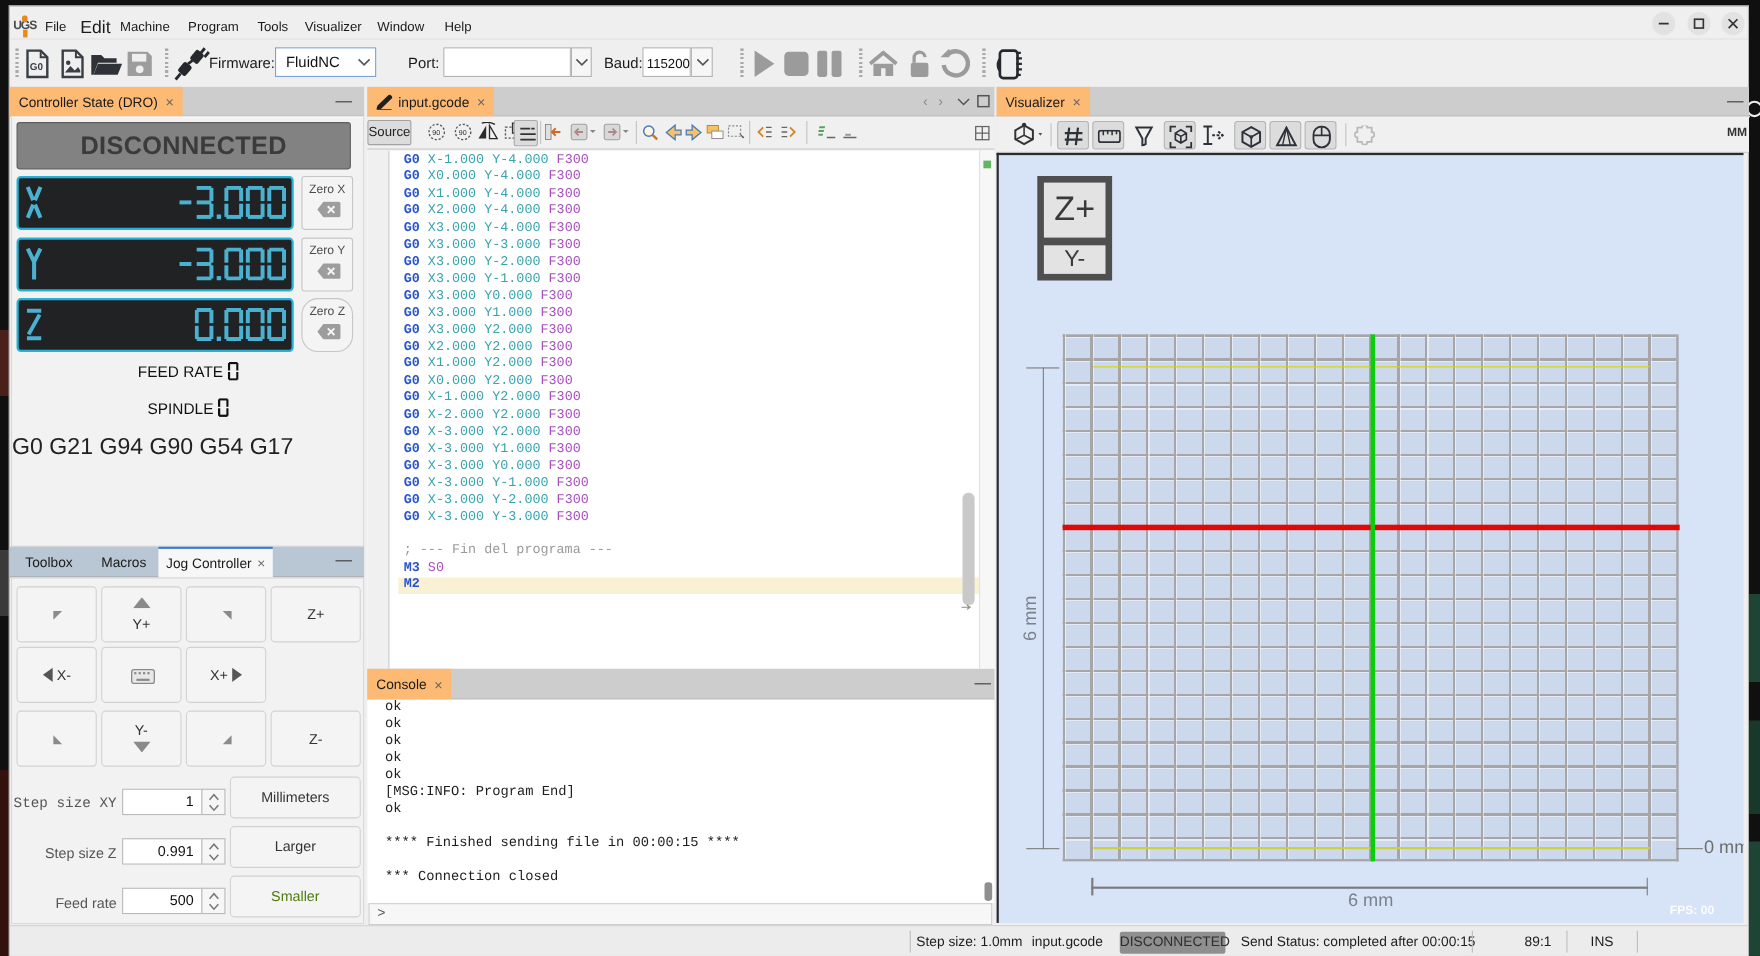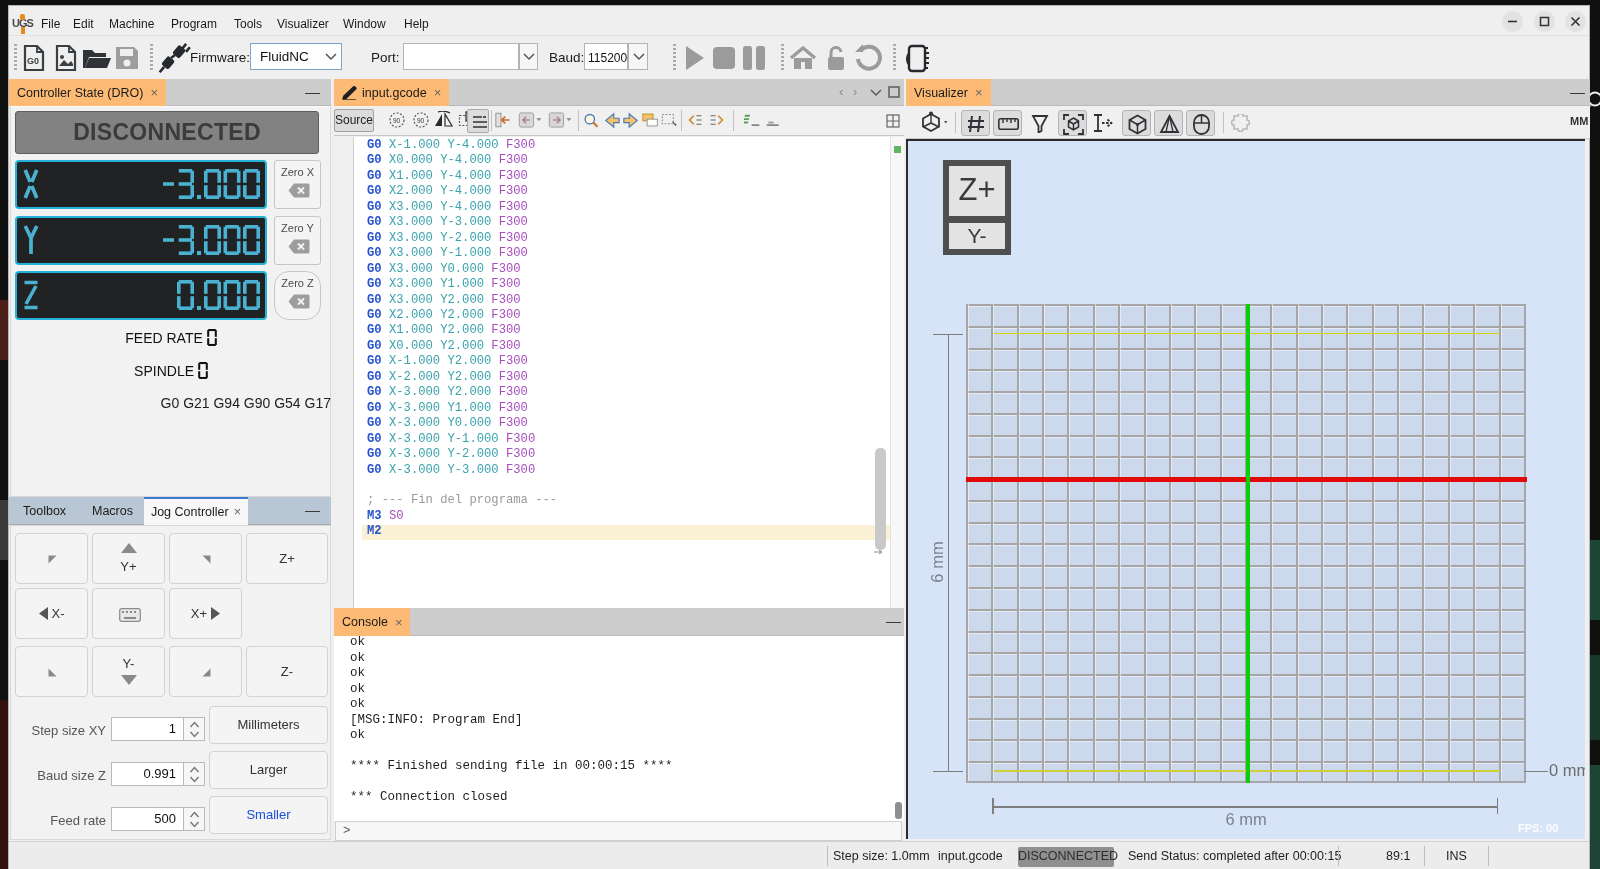--- a/index.html
+++ b/index.html
@@ -30,21 +30,21 @@
   </svg>
 
 <div id="win">
 
   <div class="abs" style="left:3px;top:8px;width:22px;height:18px;">
     <span style="position:absolute;left:0;top:3px;font-size:11px;font-weight:bold;color:#4a4a4a;letter-spacing:-1px;">UGS</span>
     <span style="position:absolute;left:8px;top:0;width:5px;height:6px;background:#e8891b;border-radius:2px;"></span>
     <span style="position:absolute;left:9px;top:13px;width:4px;height:7px;background:#e8891b;"></span>
   </div>
   <div class="abs" style="left:32px;top:11px;font-size:12px;color:#1a1a1a;">File</div>
-  <div class="abs" style="left:64px;top:11px;font-size:12px;color:#1a1a1a;">Edit</div>
+  <div class="abs" style="left:64px;top:11px;font-size:16px;color:#1a1a1a;">Edit</div>
   <div class="abs" style="left:100px;top:11px;font-size:12px;color:#1a1a1a;">Machine</div>
   <div class="abs" style="left:162px;top:11px;font-size:12px;color:#1a1a1a;">Program</div>
   <div class="abs" style="left:225px;top:11px;font-size:12px;color:#1a1a1a;">Tools</div>
   <div class="abs" style="left:268px;top:11px;font-size:12px;color:#1a1a1a;">Visualizer</div>
   <div class="abs" style="left:334px;top:11px;font-size:12px;color:#1a1a1a;">Window</div>
   <div class="abs" style="left:395px;top:11px;font-size:12px;color:#1a1a1a;">Help</div>
   <div class="abs" style="left:1493px;top:5px;width:21px;height:21px;border-radius:50%;background:#e2e2e2;"></div>
   <div class="abs" style="left:1525px;top:5px;width:21px;height:21px;border-radius:50%;background:#e2e2e2;"></div>
   <div class="abs" style="left:1556px;top:5px;width:21px;height:21px;border-radius:50%;background:#e2e2e2;"></div>
   <svg class="abs" style="left:1493px;top:5px" width="21" height="21">
@@ -291,21 +291,21 @@
           <path d="M6 .5 h14 a1.5 1.5 0 0 1 1.5 1.5 v11 a1.5 1.5 0 0 1 -1.5 1.5 h-14 L0.5 7.5 z" fill="#9d9d9d"></path>
           <path d="M10 4.5 l6 6 M16 4.5 l-6 6" stroke="#f4f4f4" stroke-width="1.8"></path>
         </svg>
     </div>
     <div class="abs" style="left:0;top:222px;width:320px;text-align:center;font-size:14px;color:#111;">FEED RATE&nbsp;<svg width="10" height="17" viewBox="0 0 17 30" style="vertical-align:-3px" fill="#111">
           <use href="#sd0"></use>
         </svg></div>
     <div class="abs" style="left:0;top:255px;width:320px;text-align:center;font-size:14px;color:#111;">SPINDLE&nbsp;<svg width="10" height="17" viewBox="0 0 17 30" style="vertical-align:-3px" fill="#111">
           <use href="#sd0"></use>
         </svg></div>
-    <div class="abs" style="left:0;top:288px;width:320px;text-align:right;font-size:14px;color:#222;">G0 G21 G94 G90 G54 G17</div>
+    <div class="abs" style="left:0;top:288px;width:320px;text-align:left;font-size:21px;color:#222;">G0 G21 G94 G90 G54 G17</div>
   </div>
 
   <div class="abs" style="left:0;top:491px;width:322px;height:28px;background:#b9c6d3;border-bottom:1px solid #a8a8a8;">
     <div class="abs" style="left:0;top:0;height:28px;padding:0 14px;display:flex;align-items:center;font-size:12.5px;color:#1a1a1a;">Toolbox</div>
     <div class="abs" style="left:69px;top:0;height:28px;padding:0 14px;display:flex;align-items:center;font-size:12.5px;color:#1a1a1a;">Macros</div>
     <div class="abs" style="left:135px;top:0;width:104px;height:28px;background:#f7f7f7;border-top:2.5px solid #3c7ad0;display:flex;align-items:center;justify-content:center;font-size:12.5px;color:#1a1a1a;">Jog Controller<span style="color:#666;margin-left:5px;">×</span></div>
     <div class="minbtn" style="left:296px;top:4px;">—</div>
   </div>
 
   <div class="abs" style="left:1px;top:519px;width:321px;height:315px;background:#f2f2f2;border:1px solid #d9d9d9;">
@@ -352,47 +352,47 @@
     <div class="abs" style="left:81px;top:120px;width:73px;height:51px;background:#f4f4f4;border:1px solid #d2d2d2;border-radius:4px;text-align:center;"><div style="font-size:13px;color:#333;margin-top:9px;">Y-</div><svg style="margin-top:3px" width="16" height="10">
           <path d="M0 0 L16 0 L8 10 z" fill="#8a8a8a"></path>
         </svg></div>
     <div class="abs" style="left:158px;top:120px;width:73px;height:51px;background:#f4f4f4;border:1px solid #d2d2d2;border-radius:4px;">
         <svg class="abs" style="left:31px;top:20px" width="11" height="11">
           <path d="M9.5 1.5 L9.5 9.5 L1.5 9.5 z" fill="#8a8a8a"></path>
         </svg>
       </div>
     <div class="abs" style="left:235px;top:120px;width:82px;height:51px;background:#f4f4f4;border:1px solid #d2d2d2;border-radius:4px;text-align:center;line-height:49px;font-size:13px;color:#333;">Z-</div>
 
-    <div class="abs" style="left:0;top:197px;width:95px;text-align:right;font-size:13px;color:#555;">Step size XY</div>
+    <div class="abs" style="left:0;top:197px;width:95px;text-align:right;font-size:13px;color:#555;font-family:Liberation Mono, monospace;">Step size XY</div>
     <div class="abs" style="left:100px;top:191px;width:73px;height:24px;background:#fff;border:1px solid #b9b9b9;text-align:right;font-size:13px;color:#111;line-height:22px;padding-right:7px;">1</div>
     <div class="abs" style="left:172px;top:191px;width:22px;height:24px;background:#f6f6f6;border:1px solid #b9b9b9;">
         <svg class="abs" style="left:5px;top:3px" width="11" height="17">
           <path d="M1.5 6 L5.5 1.5 L9.5 6" fill="none" stroke="#777" stroke-width="1.4"></path>
           <path d="M1.5 11 L5.5 15.5 L9.5 11" fill="none" stroke="#777" stroke-width="1.4"></path>
         </svg>
       </div>
     <div class="abs" style="left:198px;top:180px;width:119px;height:38px;background:#f4f4f4;border:1px solid #d2d2d2;border-radius:4px;text-align:center;line-height:36px;font-size:13px;color:#333;">Millimeters</div>
-    <div class="abs" style="left:0;top:242px;width:95px;text-align:right;font-size:13px;color:#555;">Baud size Z</div>
+    <div class="abs" style="left:0;top:242px;width:95px;text-align:right;font-size:13px;color:#555;">Step size Z</div>
     <div class="abs" style="left:100px;top:236px;width:73px;height:24px;background:#fff;border:1px solid #b9b9b9;text-align:right;font-size:13px;color:#111;line-height:22px;padding-right:7px;">0.991</div>
     <div class="abs" style="left:172px;top:236px;width:22px;height:24px;background:#f6f6f6;border:1px solid #b9b9b9;">
         <svg class="abs" style="left:5px;top:3px" width="11" height="17">
           <path d="M1.5 6 L5.5 1.5 L9.5 6" fill="none" stroke="#777" stroke-width="1.4"></path>
           <path d="M1.5 11 L5.5 15.5 L9.5 11" fill="none" stroke="#777" stroke-width="1.4"></path>
         </svg>
       </div>
     <div class="abs" style="left:198px;top:225px;width:119px;height:38px;background:#f4f4f4;border:1px solid #d2d2d2;border-radius:4px;text-align:center;line-height:36px;font-size:13px;color:#333;">Larger</div>
     <div class="abs" style="left:0;top:287px;width:95px;text-align:right;font-size:13px;color:#555;">Feed rate</div>
     <div class="abs" style="left:100px;top:281px;width:73px;height:24px;background:#fff;border:1px solid #b9b9b9;text-align:right;font-size:13px;color:#111;line-height:22px;padding-right:7px;">500</div>
     <div class="abs" style="left:172px;top:281px;width:22px;height:24px;background:#f6f6f6;border:1px solid #b9b9b9;">
         <svg class="abs" style="left:5px;top:3px" width="11" height="17">
           <path d="M1.5 6 L5.5 1.5 L9.5 6" fill="none" stroke="#777" stroke-width="1.4"></path>
           <path d="M1.5 11 L5.5 15.5 L9.5 11" fill="none" stroke="#777" stroke-width="1.4"></path>
         </svg>
       </div>
-    <div class="abs" style="left:198px;top:270px;width:119px;height:38px;background:#f4f4f4;border:1px solid #d2d2d2;border-radius:4px;text-align:center;line-height:36px;font-size:13px;color:#1d4ed8;">Smaller</div>
+    <div class="abs" style="left:198px;top:270px;width:119px;height:38px;background:#f4f4f4;border:1px solid #d2d2d2;border-radius:4px;text-align:center;line-height:36px;font-size:13px;color:#4d7c0f;">Smaller</div>
   </div>
 
   <div class="abs" style="left:325px;top:100px;width:570px;height:30px;background:#f0f0f0;border-bottom:1px solid #c8c8c8;">
     <div class="abs" style="left:0px;top:3px;width:40px;height:23px;background:#dcdcdc;border:1px solid #a2a2a2;border-radius:2px;text-align:center;line-height:21px;font-size:12px;color:#222;">Source</div>
     <svg class="abs" style="left:54px;top:5px" width="18" height="18" viewBox="0 0 18 18">
         <circle cx="9" cy="9" r="7" fill="none" stroke="#555" stroke-width="1.2" stroke-dasharray="2 1.6"></circle>
         <text x="5" y="12" font-size="6.5" fill="#333" font-family="Liberation Sans">90</text>
       </svg>
     <svg class="abs" style="left:78px;top:5px" width="18" height="18" viewBox="0 0 18 18">
         <circle cx="9" cy="9" r="7" fill="none" stroke="#555" stroke-width="1.2" stroke-dasharray="2 1.6"></circle>

